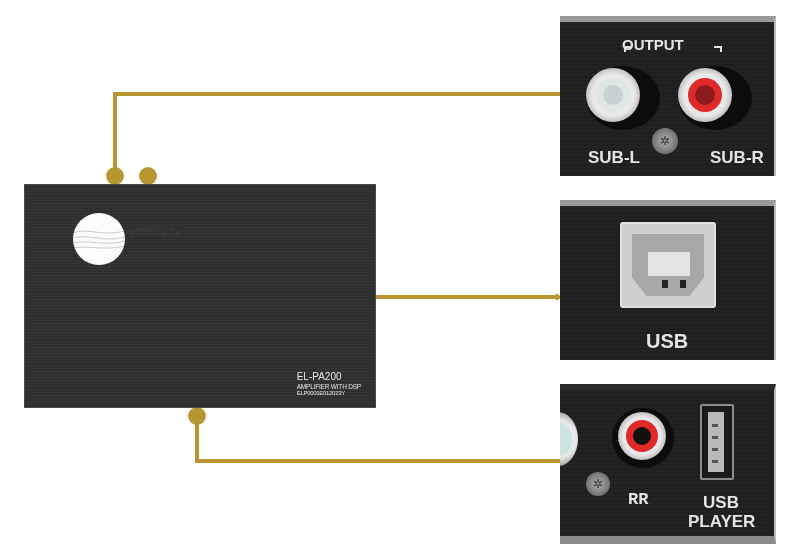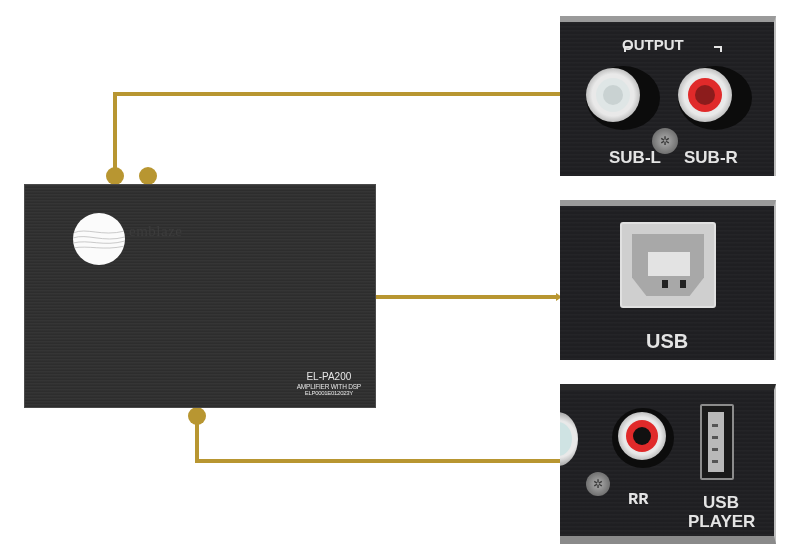--- a/index.html
+++ b/index.html
@@ -17,21 +17,21 @@
     }
     .amp-logo {
       position: absolute; left: 48px; top: 28px; width: 52px; height: 52px; border-radius: 50%;
       background: #fbfbfb; overflow: hidden;
     }
     .amp-logo svg { width: 52px; height: 52px; }
     .amp-brand {
       position: absolute; left: 104px; top: 38px; font-family: "Liberation Serif", serif;
       font-size: 15px; color: #3c3c3c; letter-spacing: 0.5px;
     }
-    .amp-text { position: absolute; right: 14px; top: 186px; text-align: center; color: #e6e6e6; line-height: 1.15; }
+    .amp-text { position: absolute; right: 14px; top: 186px; text-align: left; color: #e6e6e6; line-height: 1.15; }
     .amp-model { font-size: 10px; }
     .amp-desc { font-size: 6.5px; letter-spacing: -0.2px; }
     .amp-serial { font-size: 6px; letter-spacing: -0.3px; }
 
     .panel {
       position: absolute; left: 560px; width: 216px; background: #1f1f22; overflow: hidden;
       border-top: 6px solid #9a9a9a; border-right: 2px solid #bdbdbd;
     }
     .panel::before {
       content: ""; position: absolute; inset: 0;
@@ -118,22 +118,22 @@
 
   <div class="rca rca-shadow" style="left:118px;top:44px;width:74px;height:64px;"></div>
   <div class="rca rca-ring" style="left:118px;top:46px;width:54px;height:54px;">
     <div class="rca-inner" style="left:10px;top:10px;width:34px;height:34px;background:#e02a2a;"></div>
     <div class="rca-inner" style="left:17px;top:17px;width:20px;height:20px;background:#8c1c1c;"></div>
   </div>
 
   <div class="screw" style="left:92px;top:106px;width:26px;height:26px;">
       <span>✲</span>
     </div>
-  <div class="lbl" style="left:28px;top:126px;margin-left:21px;">SUB-L</div>
-  <div class="lbl" style="left:124px;top:126px;">SUB-R</div>
+  <div class="lbl" style="left:28px;top:126px;">SUB-L</div>
+  <div class="lbl" style="left:150px;top:126px;">SUB-R</div>
 </div>
 
 <div class="panel panel-usb">
   <div class="usbb-outer">
     <div class="usbb-inner"></div>
     <div class="usbb-tongue"></div>
     <div class="usbb-pin" style="left:40px;"></div>
     <div class="usbb-pin" style="left:58px;"></div>
   </div>
   <div class="lbl" style="left:86px;top:124px;font-size:20px;">USB</div>

